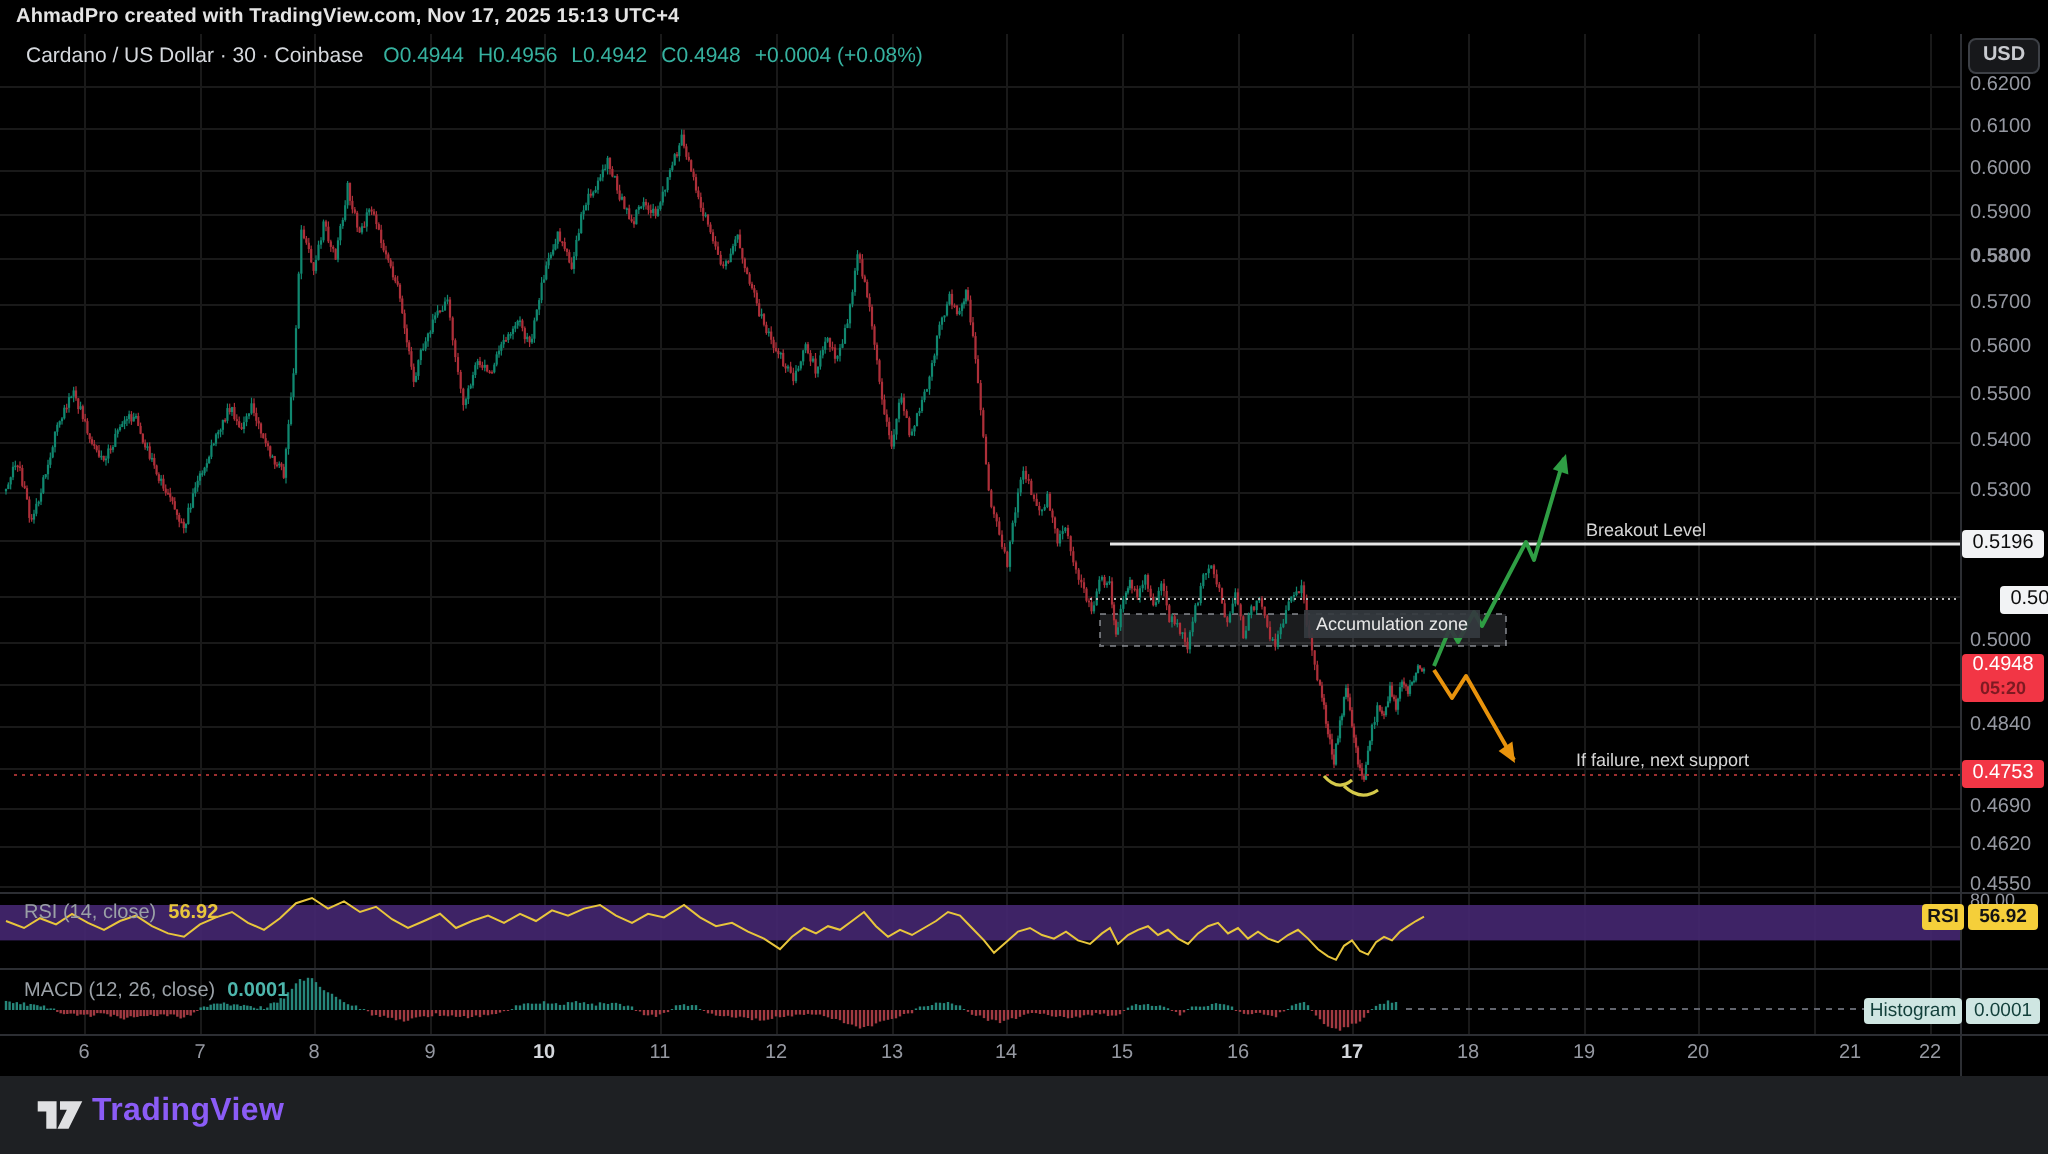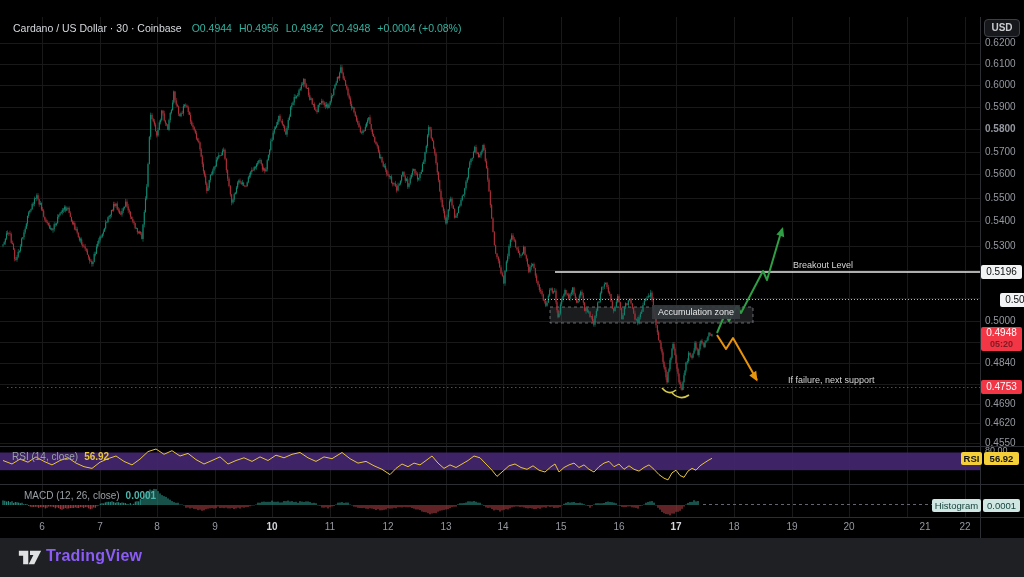--- a/index.html
+++ b/index.html
@@ -1627,33 +1627,34 @@
       <line x1="0" y1="517.5" x2="1024" y2="517.5" stroke="#2c2e33" stroke-width="1"></line>
       <line x1="980.5" y1="17" x2="980.5" y2="538" stroke="#2c2e33" stroke-width="1"></line>
       <polyline points="717,333 725,314 729,321 737,306 741,313 763,271 767,280 782,229" fill="none" stroke="#2f9e44" stroke-width="2" stroke-linejoin="round"></polyline>
       <polygon points="783,227 784.2,237.2 776.4,234.6" fill="#2f9e44"></polygon>
       <polyline points="717,335 726,349 733,338 757,380" fill="none" stroke="#e8930c" stroke-width="2" stroke-linejoin="round"></polyline>
       <polygon points="757.5,381.5 749.3,375.5 756.2,370.8" fill="#e8930c"></polygon>
       <path d="M 662 388 Q 669 396 676 390" fill="none" stroke="#d4c94a" stroke-width="1.6"></path>
       <path d="M 672 393 Q 680.5 401 689 395" fill="none" stroke="#d4c94a" stroke-width="1.6"></path>
     </svg>
 
+  <div class="abs attribution">AhmadPro created with TradingView.com, Nov 17, 2025 15:13 UTC+4</div>
 
   <div class="abs legend">
     <span>Cardano / US Dollar · 30 · Coinbase</span><span class="ohlc" id="ohlc"><span>O0.4944</span><span>H0.4956</span><span>L0.4942</span><span>C0.4948</span><span>+0.0004 (+0.08%)</span></span>
   </div>
 
   <div class="abs annot" style="left:793px;top:260px;">Breakout Level</div>
   <div class="abs zone-label" style="left:652px;top:305px;">Accumulation zone</div>
   <div class="abs annot" style="left:788px;top:375px;">If failure, next support</div>
 
   <div class="abs pane-label" style="left:12px;top:451px;">
     <span>RSI (14, close)</span><span class="val-y">56.92</span>
   </div>
-  <div class="abs pane-label" style="left:24px;top:490px;">
+  <div class="abs pane-label" style="left:12px;top:490px;">
     <span>MACD (12, 26, close)</span><span class="val-t">0.0001</span>
   </div>
 
   <div id="y-axis">
     <div class="abs usd-btn">USD</div>
   <div class="abs ytick" style="top:37px;">0.6200</div>
       <div class="abs ytick" style="top:58px;">0.6100</div>
       <div class="abs ytick" style="top:79px;">0.6000</div>
       <div class="abs ytick" style="top:101px;">0.5900</div>
       <div class="abs ytick" style="top:123px;font-weight:bold;">0.5800</div>

